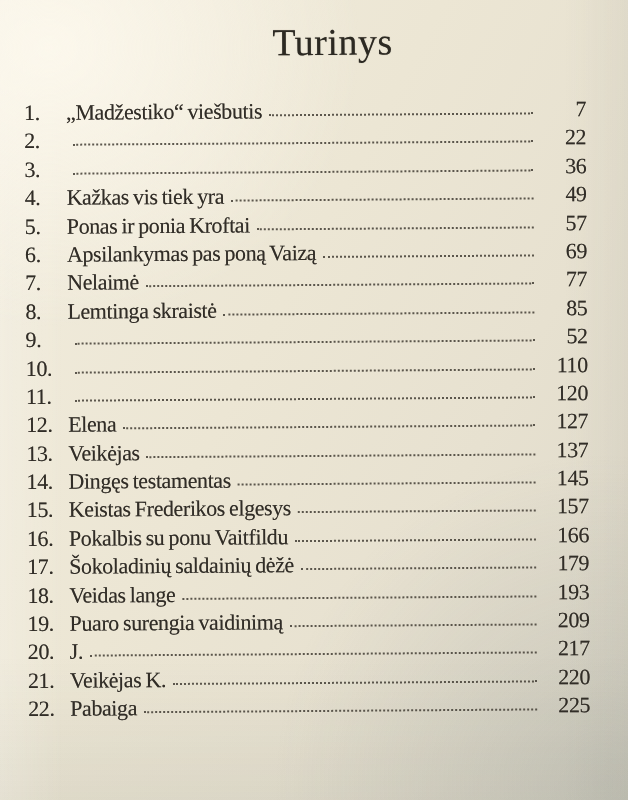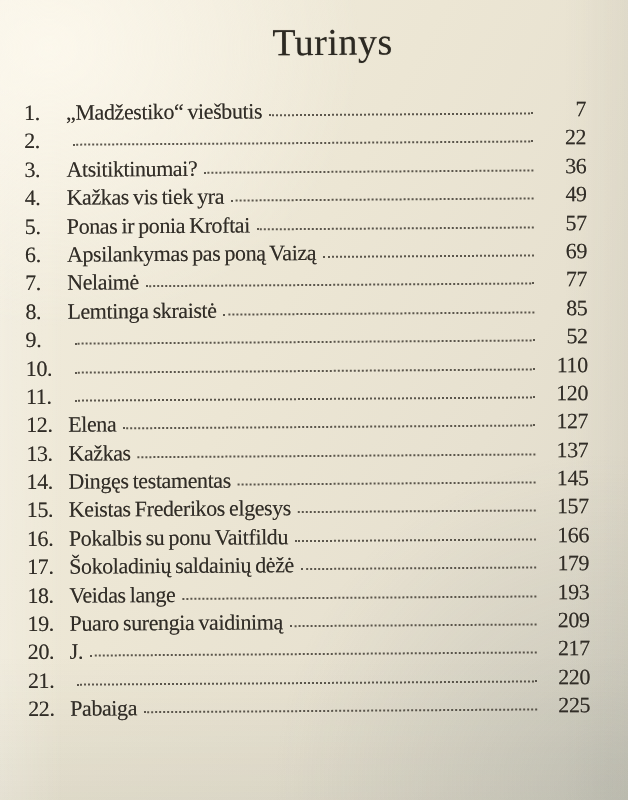--- a/index.html
+++ b/index.html
@@ -87,21 +87,20 @@
   </li>
 
   <li class="row">
     <span class="num">2.</span>
     <span class="dots"></span>
     <span class="pg">22</span>
   </li>
 
   <li class="row">
     <span class="num">3.</span>
-    <span class="name">Atsitiktinumai?</span>
     <span class="dots"></span>
     <span class="pg">36</span>
   </li>
 
   <li class="row">
     <span class="num">4.</span>
     <span class="name">Kažkas vis tiek yra</span>
     <span class="dots"></span>
     <span class="pg">49</span>
   </li>
@@ -154,21 +153,21 @@
 
   <li class="row">
     <span class="num">12.</span>
     <span class="name">Elena</span>
     <span class="dots"></span>
     <span class="pg">127</span>
   </li>
 
   <li class="row">
     <span class="num">13.</span>
-    <span class="name">Kažkas</span>
+    <span class="name">Veikėjas</span>
     <span class="dots"></span>
     <span class="pg">137</span>
   </li>
 
   <li class="row">
     <span class="num">14.</span>
     <span class="name">Dingęs testamentas</span>
     <span class="dots"></span>
     <span class="pg">145</span>
   </li>
@@ -210,20 +209,21 @@
 
   <li class="row">
     <span class="num">20.</span>
     <span class="name">J.</span>
     <span class="dots"></span>
     <span class="pg">217</span>
   </li>
 
   <li class="row">
     <span class="num">21.</span>
+    <span class="name">Veikėjas K.</span>
     <span class="dots"></span>
     <span class="pg">220</span>
   </li>
 
   <li class="row">
     <span class="num">22.</span>
     <span class="name">Pabaiga</span>
     <span class="dots"></span>
     <span class="pg">225</span>
   </li>

